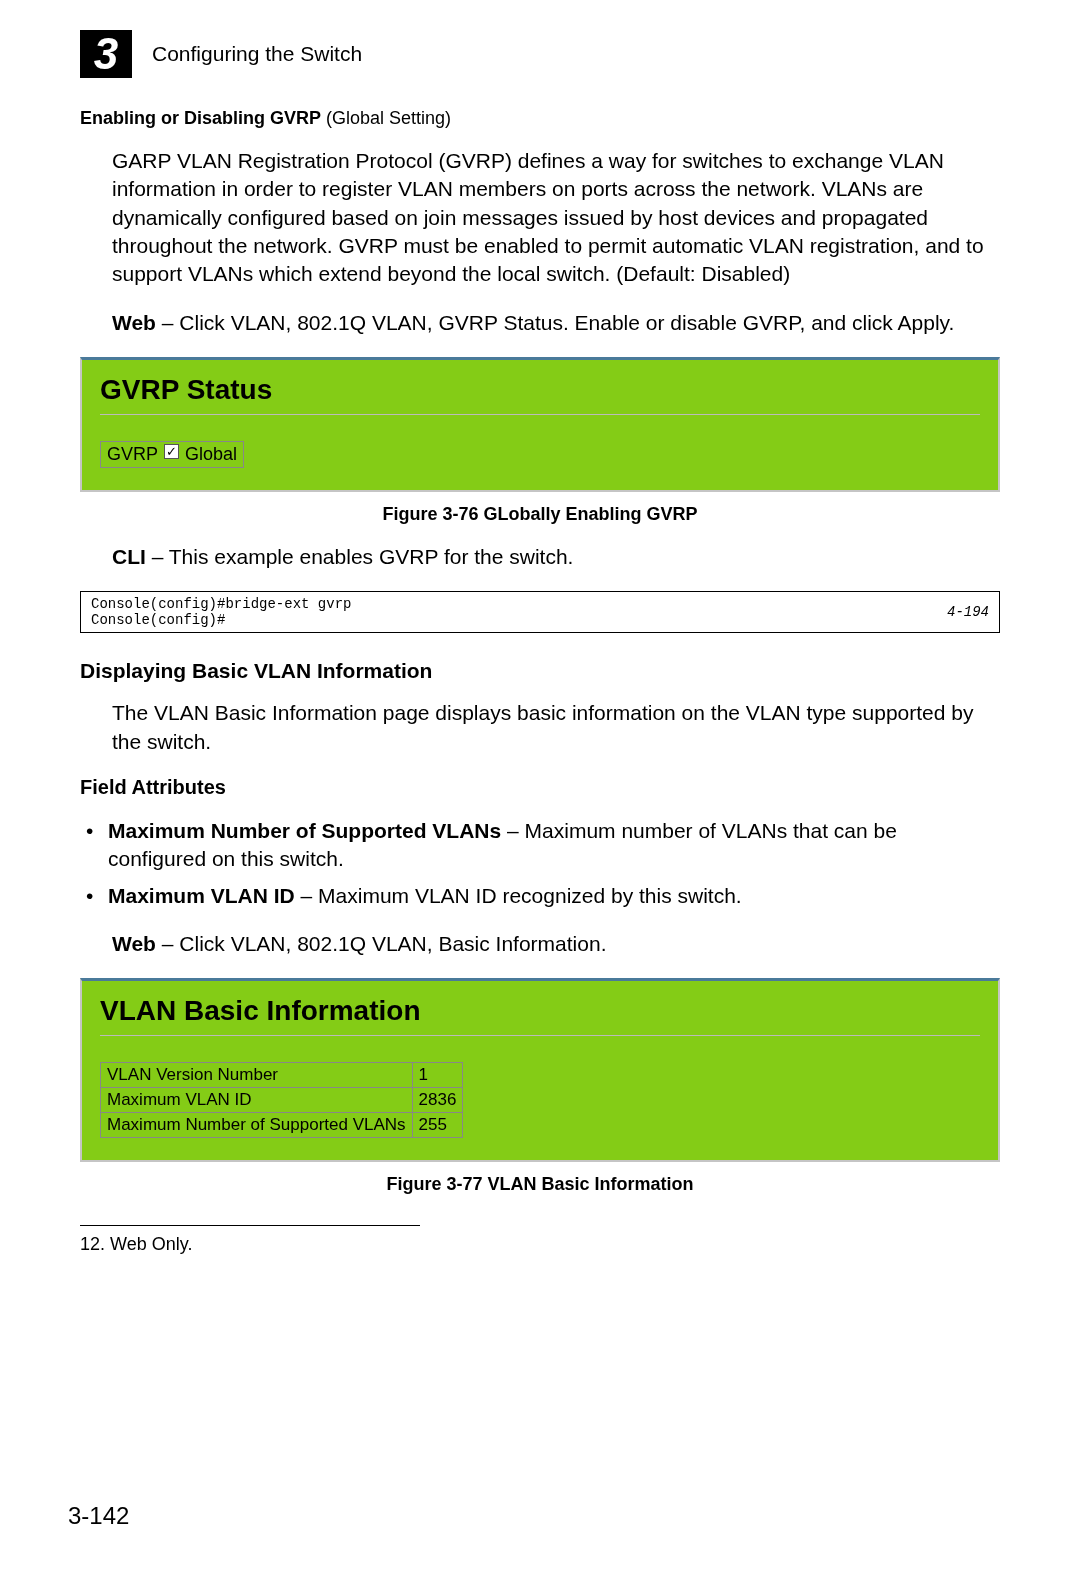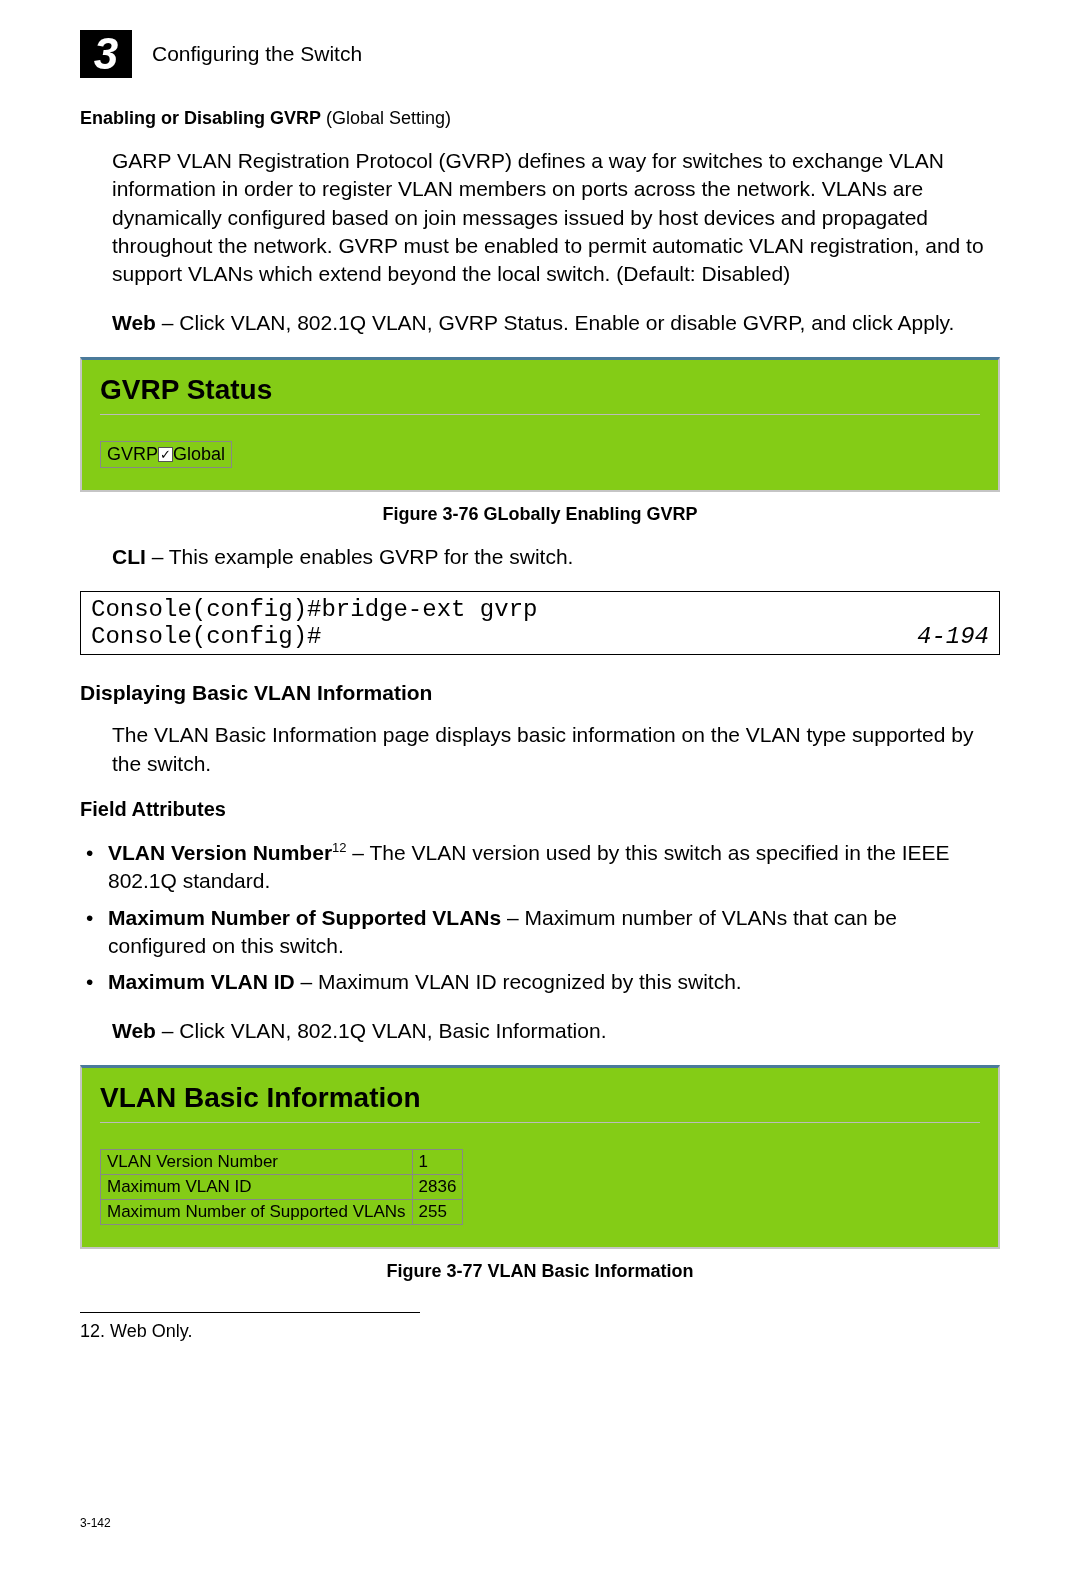--- a/index.html
+++ b/index.html
@@ -62,26 +62,26 @@
       font-weight: bold;
       margin-bottom: 8px;
     }
     .panel hr {
       border: none;
       border-top: 1px solid #bbb;
       margin-bottom: 26px;
     }
     .gvrp-row {
       display: inline-flex;
-      align-items: center;
+      align-items: flex-start;
       border: 1px solid #888;
       padding: 2px 6px;
       font-family: Arial, sans-serif;
       font-size: 18px;
-      gap: 0;
+      gap: 6px;
     }
     .gvrp-check {
       width: 15px;
       height: 15px;
       border: 1px solid #555;
       display: inline-flex;
       align-items: center;
       justify-content: center;
       font-size: 13px;
       line-height: 1;
@@ -89,26 +89,26 @@
     }
     .figure-caption {
       text-align: center;
       font-size: 18px;
       font-weight: bold;
       margin-bottom: 18px;
     }
     .cli-block {
       border: 1px solid #000;
       font-family: "Courier New", monospace;
-      font-size: 24px;
+      font-size: 14px;
       padding: 4px 10px;
       margin-bottom: 26px;
       display: flex;
       justify-content: space-between;
-      align-items: flex-end;
+      align-items: center;
     }
     .cli-left { white-space: pre; }
     .cli-right { font-style: italic; white-space: pre; }
     .subheading {
       font-size: 21px;
       font-weight: bold;
       margin-bottom: 16px;
     }
     .field-attrs-title {
       font-size: 20px;
@@ -150,22 +150,22 @@
       border-top: 1px solid #000;
       margin-top: 30px;
       margin-bottom: 8px;
     }
     .footnote {
       font-size: 18px;
     }
     .page-num {
       position: absolute;
       bottom: 40px;
-      left: 80px;
-      font-size: 12px;
+      left: 68px;
+      font-size: 24px;
     }
   </style>
 </head>
 <body>
 
 <div class="header-row">
   <div class="chapter-badge">3</div>
   <div class="header-title">Configuring the Switch</div>
 </div>
 
@@ -201,23 +201,20 @@
   <div class="cli-right">4-194</div>
 </div>
 
 <div class="subheading">Displaying Basic VLAN Information</div>
 
 <p class="body-para">The VLAN Basic Information page displays basic information on the VLAN type supported by the switch.</p>
 
 <div class="field-attrs-title">Field Attributes</div>
 
 <ul class="bullets">
-  <li>
-    <span class="bold">VLAN Version Number</span><span class="sup">12</span><span> – The VLAN version used by this switch as specified in the IEEE 802.1Q standard.</span>
-  </li>
   <li>
     <span class="bold">Maximum Number of Supported VLANs</span><span> – Maximum number of VLANs that can be configured on this switch.</span>
   </li>
   <li>
     <span class="bold">Maximum VLAN ID</span><span> – Maximum VLAN ID recognized by this switch.</span>
   </li>
 </ul>
 
 <p class="body-para">
   <span class="bold">Web</span><span> – Click VLAN, 802.1Q VLAN, Basic Information.</span>

